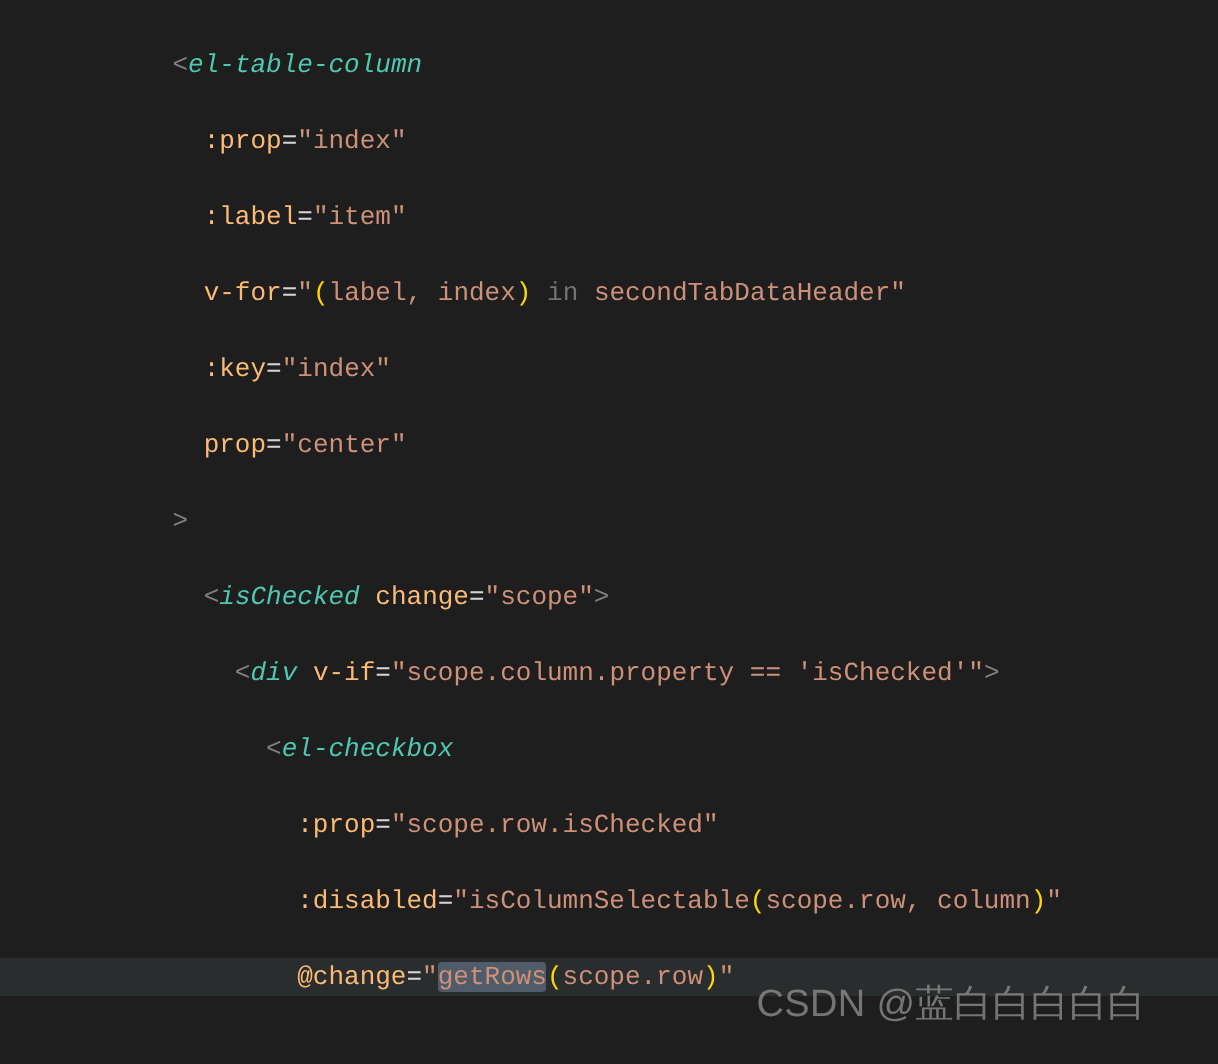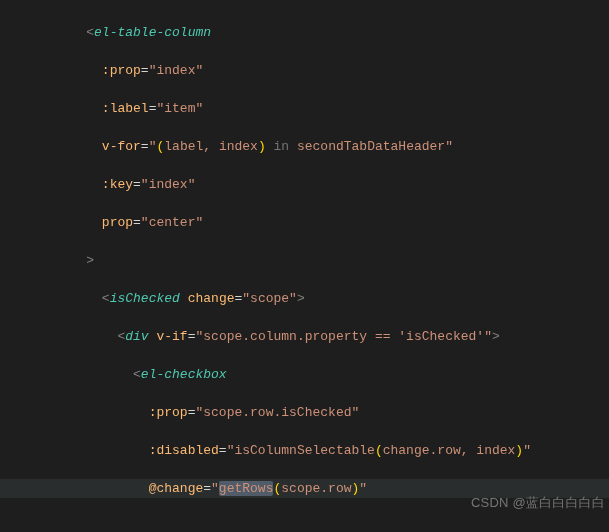--- a/index.html
+++ b/index.html
@@ -30,45 +30,45 @@
   .string { color: #ce9178; }
   .operator { color: #d4d4d4; }
   .keyword-in { color: #737373; }
   .paren-yellow { color: #ffd700; }
   .func-highlight { 
     background: #515c6a; 
     border-radius: 2px;
   }
   .watermark {
     position: absolute;
-    right: 4px;
+    right: 36px;
     bottom: 20px;
     color: #999;
     font-family: Arial, sans-serif;
-    font-size: 13px;
+    font-size: 19px;
     opacity: 0.7;
     letter-spacing: 0.2px;
   }
 </style>
 </head>
 <body>
 
 <div class="editor">
 <div class="line">         <span class="tag">&lt;</span><span class="element">el-table-column</span></div>
 <div class="line">           <span class="attr">:prop</span><span class="operator">=</span><span class="string">"index"</span></div>
 <div class="line">           <span class="attr">:label</span><span class="operator">=</span><span class="string">"item"</span></div>
 <div class="line">           <span class="attr">v-for</span><span class="operator">=</span><span class="string">"</span><span class="paren-yellow">(</span><span class="string">label, index</span><span class="paren-yellow">)</span><span class="keyword-in"> in </span><span class="string">secondTabDataHeader</span><span class="string">"</span></div>
 <div class="line">           <span class="attr">:key</span><span class="operator">=</span><span class="string">"index"</span></div>
 <div class="line">           <span class="attr">prop</span><span class="operator">=</span><span class="string">"center"</span></div>
 <div class="line">         <span class="tag">&gt;</span></div>
 <div class="line">           <span class="tag">&lt;</span><span class="element">isChecked</span> <span class="attr">change</span><span class="operator">=</span><span class="string">"scope"</span><span class="tag">&gt;</span></div>
 <div class="line">             <span class="tag">&lt;</span><span class="element">div</span> <span class="attr">v-if</span><span class="operator">=</span><span class="string">"scope.column.property == 'isChecked'"</span><span class="tag">&gt;</span></div>
 <div class="line">               <span class="tag">&lt;</span><span class="element">el-checkbox</span></div>
 <div class="line">                 <span class="attr">:prop</span><span class="operator">=</span><span class="string">"scope.row.isChecked"</span></div>
-<div class="line">                 <span class="attr">:disabled</span><span class="operator">=</span><span class="string">"</span><span class="string">isColumnSelectable</span><span class="paren-yellow">(</span><span class="string">change.row, index</span><span class="paren-yellow">)</span><span class="string">"</span></div>
+<div class="line">                 <span class="attr">:disabled</span><span class="operator">=</span><span class="string">"</span><span class="string">isColumnSelectable</span><span class="paren-yellow">(</span><span class="string">scope.row, column</span><span class="paren-yellow">)</span><span class="string">"</span></div>
 <div class="line highlight-line">                 <span class="attr">@change</span><span class="operator">=</span><span class="string">"</span><span class="string func-highlight">getRows</span><span class="paren-yellow">(</span><span class="string">scope.row</span><span class="paren-yellow">)</span><span class="string">"</span></div>
 
 
 
 
 
 
 
 
 

